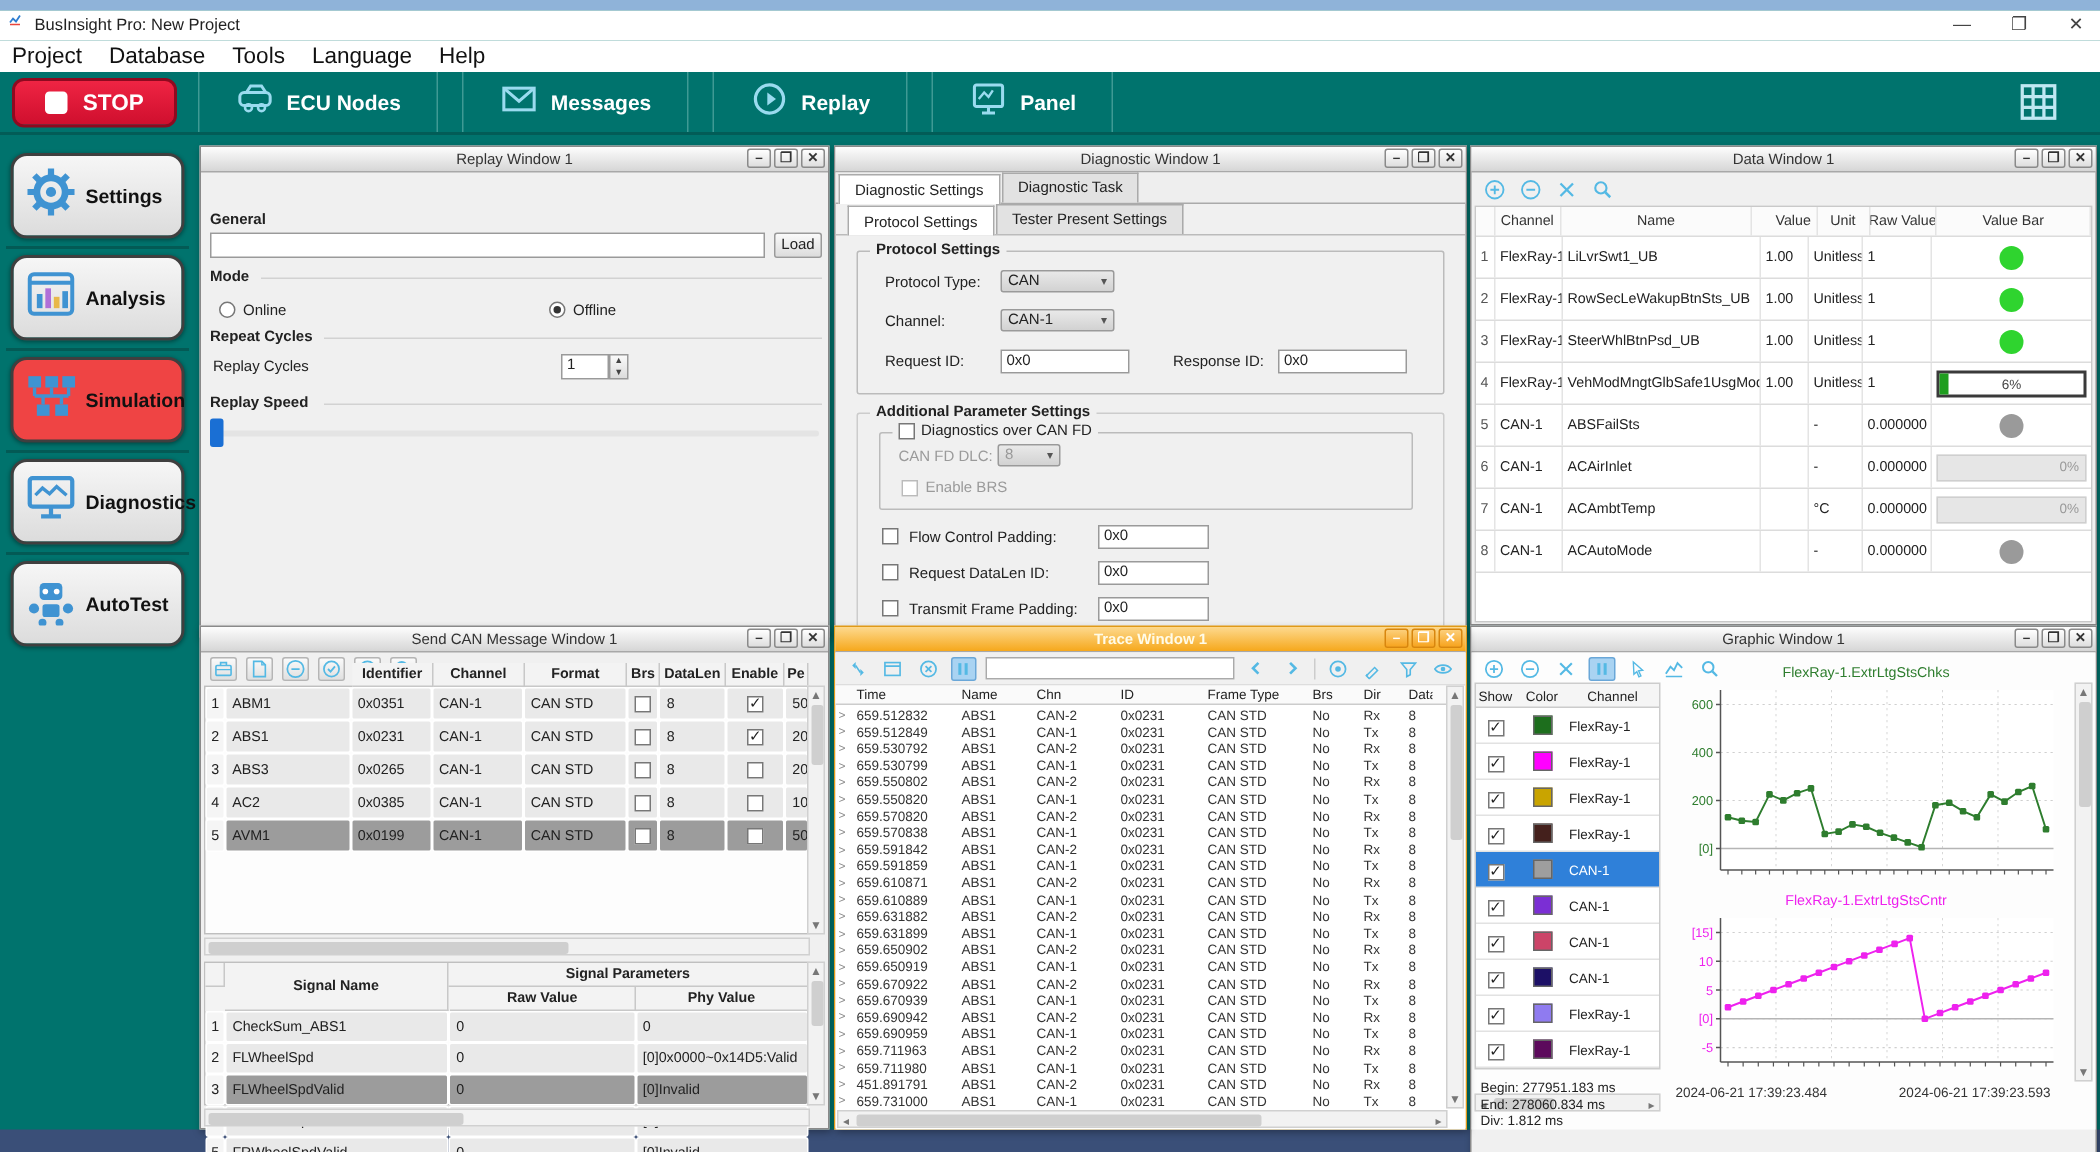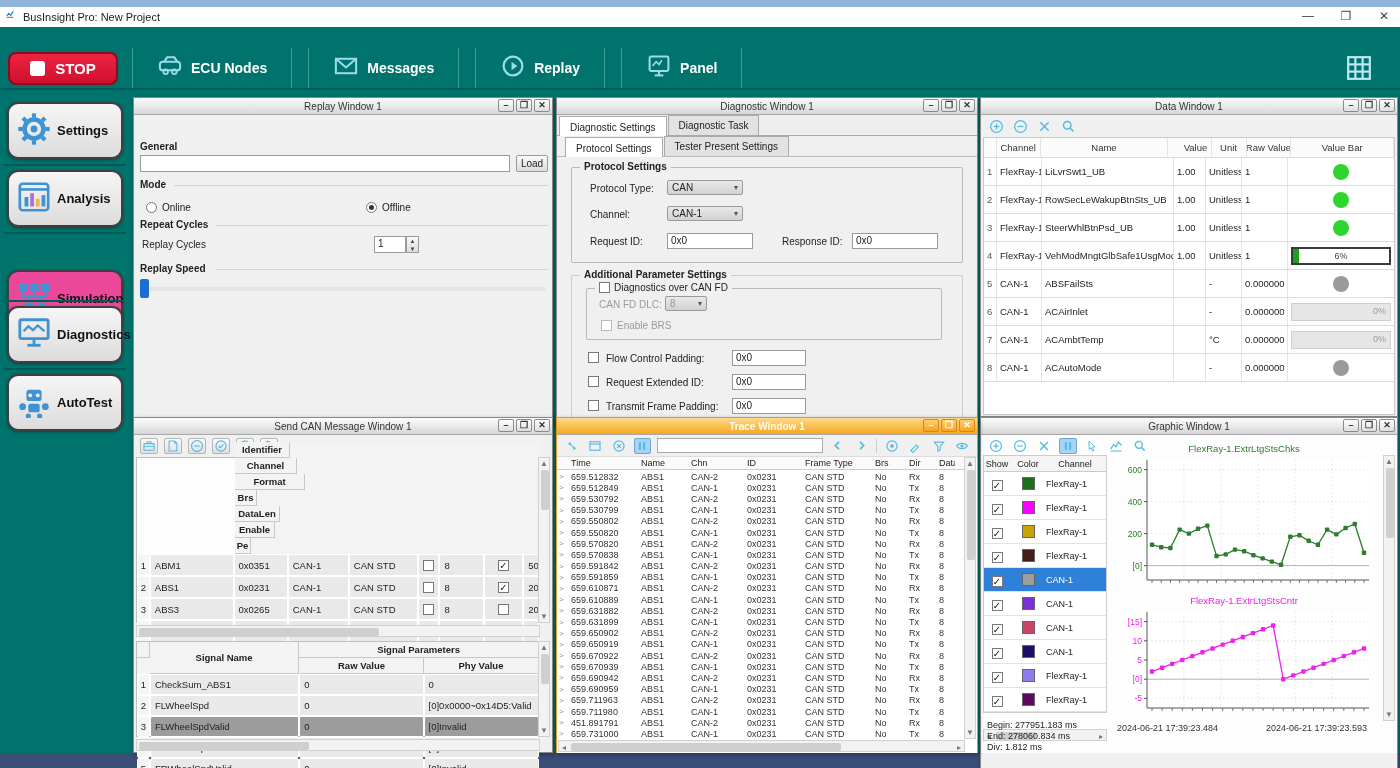--- a/index.html
+++ b/index.html
@@ -21,21 +21,21 @@
   #stop-glyph { width:15px; height:15px; background:#fff; border-radius:3px; }
   #stop-label { color:#fff; font-weight:bold; font-size:15px; }
   #toolbar-buttons { position:absolute; left:132px; top:0; height:40px; display:flex; align-items:stretch; }
   .tb-btn { display:flex; align-items:center; gap:8px; padding:0 24px; border-right:1px solid #3f9a94; border-left:1px solid #3f9a94; margin-right:16px; }
   .tb-label { color:#fff; font-weight:bold; font-size:14px; }
   #grid-icon { position:absolute; right:28px; top:7px; }
 
   
   #sidebar { position:absolute; left:0; top:90px; width:130px; height:678px; background:#00736d; }
   .side-btn { position:absolute; left:7px; width:116px; height:57px; background:linear-gradient(#f6f6f6,#dcdcdc); border:2px solid #3f3f3f; border-radius:11px; display:flex; align-items:center; gap:6px; padding-left:8px; box-shadow:0 1px 3px rgba(0,0,0,.4); }
-  .side-btn.active { background:#ec4899;margin-top:32px; }
+  .side-btn.active { background:#ef4444; }
   .side-label { font-size:13px; font-weight:bold; color:#111; }
   .side-sep { position:absolute; left:4px; width:122px; height:2px; background:#035a55; }
 
   
   .window { position:absolute; background:#f0f0f0; border:1px solid #8a8a8a; box-shadow:1px 2px 5px rgba(0,0,0,.35); }
   .win-titlebar { height:17px; background:linear-gradient(#fdfdfd,#d6d6d6); border-bottom:1px solid #a8a8a8; position:relative; display:flex; align-items:center; justify-content:center; }
   .win-title { font-size:10px; color:#333; }
   .win-ctrls { position:absolute; right:2px; top:1px; display:flex; gap:2px; }
   .win-btn { width:16px; height:13px; background:linear-gradient(#ffffff,#dedede); border:1px solid #8a8a8a; border-radius:2px; font-size:9px; line-height:11px; text-align:center; font-weight:bold; color:#333; }
   .win-content { position:relative; width:100%; }
@@ -131,20 +131,27 @@
           <line x1="1" y1="11" x2="11" y2="11" stroke="#e8453c" stroke-width="1.6"></line>
         </svg></span>
     <span id="app-title">BusInsight Pro: New Project</span>
     <div id="title-controls">
       <span class="tc-btn">—</span>
       <span class="tc-btn">❐</span>
       <span class="tc-btn">✕</span>
     </div>
   </div>
 
+  <div id="menubar">
+      <div class="menu-item">Project</div>
+      <div class="menu-item">Database</div>
+      <div class="menu-item">Tools</div>
+      <div class="menu-item">Language</div>
+      <div class="menu-item">Help</div>
+    </div>
 
   <div id="toolbar">
     <div id="stop-btn">
       <span id="stop-glyph"></span>
       <span id="stop-label">STOP</span>
     </div>
     <div id="toolbar-buttons">
         <div class="tb-btn">
           <div><svg width="26" height="26" viewBox="0 0 18 18">
               <rect x="2" y="6" width="14" height="6" rx="2" fill="none" stroke="#9adbef" stroke-width="1.4"></rect>
@@ -337,21 +344,21 @@
             </div>
         </div>
         <div id="diag-params">
             <div style="position: absolute; left: 16px; top: 74px; width: 360px; height: 18px;">
               <div class="cb" style="position: absolute; left: 0px; top: 2px;"></div>
               <div class="flabel" style="left: 18px; top: 3px;">Flow Control Padding:</div>
               <div class="txt-input" style="left: 144px; top: 0px; width: 74px; height: 16px;">0x0</div>
             </div>
             <div style="position: absolute; left: 16px; top: 98px; width: 360px; height: 18px;">
               <div class="cb" style="position: absolute; left: 0px; top: 2px;"></div>
-              <div class="flabel" style="left: 18px; top: 3px;">Request Extended ID:</div>
+              <div class="flabel" style="left: 18px; top: 3px;">Request DataLen ID:</div>
               <div class="txt-input" style="left: 144px; top: 0px; width: 74px; height: 16px;">0x0</div>
             </div>
             <div style="position: absolute; left: 16px; top: 122px; width: 360px; height: 18px;">
               <div class="cb" style="position: absolute; left: 0px; top: 2px;"></div>
               <div class="flabel" style="left: 18px; top: 3px;">Transmit Frame Padding:</div>
               <div class="txt-input" style="left: 144px; top: 0px; width: 74px; height: 16px;">0x0</div>
             </div>
             <div style="position: absolute; left: 16px; top: 146px; width: 360px; height: 18px;">
               <div class="cb" style="position: absolute; left: 0px; top: 2px;"></div>
               <div class="flabel" style="left: 18px; top: 3px;">Response Extended ID:</div>
@@ -550,21 +557,21 @@
             </svg>
           </div>
           <div class="mt-icon boxed">
             <svg width="14" height="14" viewBox="0 0 18 18">
               <circle cx="7.5" cy="7.5" r="4.5" fill="none" stroke="#54b9e4" stroke-width="1.7"></circle>
               <line x1="11" y1="11" x2="15" y2="15" stroke="#54b9e4" stroke-width="2"></line>
             </svg>
           </div>
         </div>
       <div class="gtable" style="left:2px;top:22px;width:404px;height:166px;" id="msg-table">
-          <div class="ghead" style="margin-top: -16px; margin-left: 98px; flex-direction: column;">
+          <div class="ghead" style="margin-top: -16px; margin-left: 98px;">
             <div class="ghcell" style="width: 55px; height: 16px;">Identifier</div>
             <div class="ghcell" style="width: 62px; height: 16px;">Channel</div>
             <div class="ghcell" style="width: 70px; height: 16px;">Format</div>
             <div class="ghcell" style="width: 22px; height: 16px;">Brs</div>
             <div class="ghcell" style="width: 45px; height: 16px;">DataLen</div>
             <div class="ghcell" style="width: 40px; height: 16px;">Enable</div>
             <div class="ghcell" style="width: 16px; height: 16px;">Pe</div>
           </div>
           <div class="grow">
             <div class="gcell center" style="width: 13px; background: rgb(245, 245, 245);">1</div>

